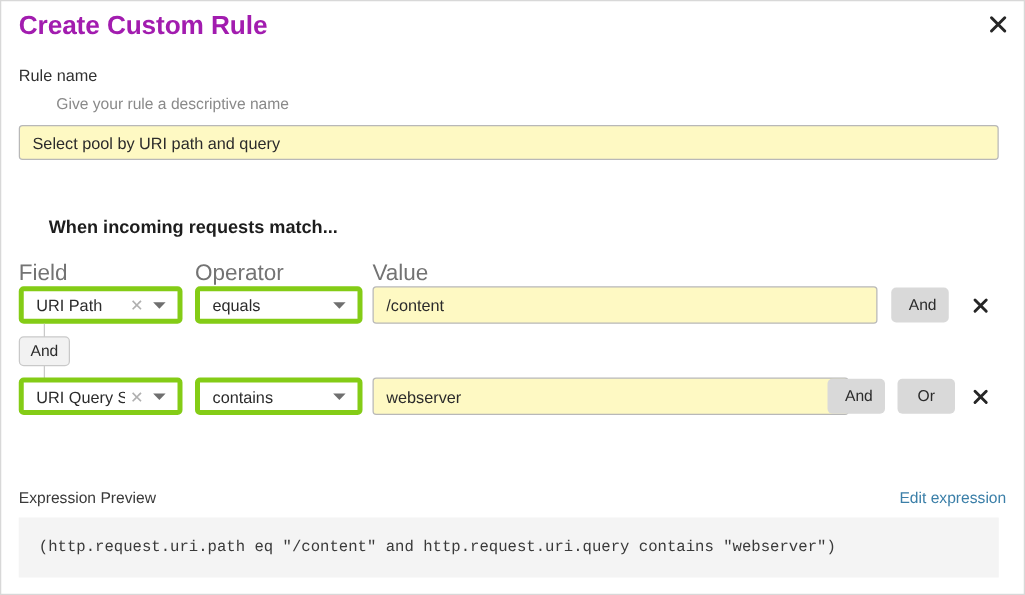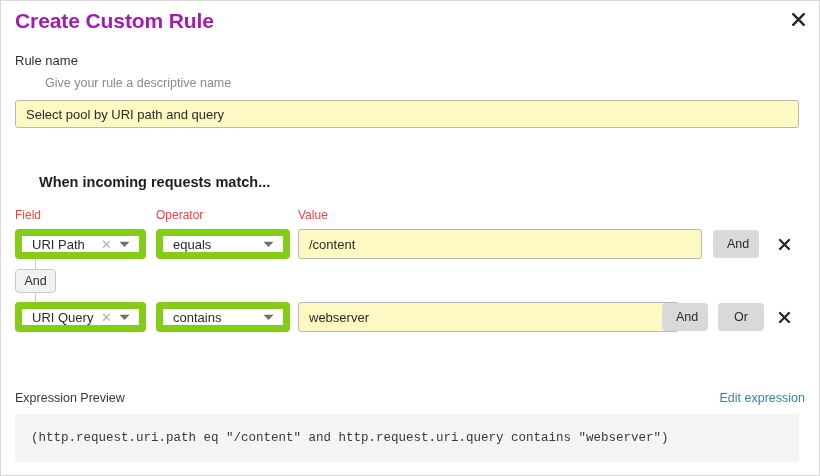--- a/index.html
+++ b/index.html
@@ -92,37 +92,37 @@
     font-size: 14.5px;
     font-weight: bold;
     color: #1d1d1d;
     margin-left: 24px;
   }
 
   
   .col-header {
     position: absolute;
     top: 207px;
-    font-size: 12px;
-    color: #ef4444;
+    font-size: 18px;
+    color: #737373;
   }
   #col-field    { left: 14px; }
   #col-operator { left: 155px; }
   #col-value    { left: 297px; }
 
   
   .rule-row { position: absolute; left: 0; width: 820px; height: 30px; }
   #rule-row-1 { top: 228px; }
   #rule-row-2 { top: 301px; }
 
   .select-box {
     position: absolute;
     box-sizing: border-box;
     height: 30px;
-    border: 7px solid #84cc16;
+    border: 4px solid #84cc16;
     border-radius: 4px;
     background: #fff;
     cursor: pointer;
     display: flex;
     align-items: center;
   }
   .select-box .sel-text {
     font-size: 13px;
     color: #2b2b2b;
     padding-left: 10px;

